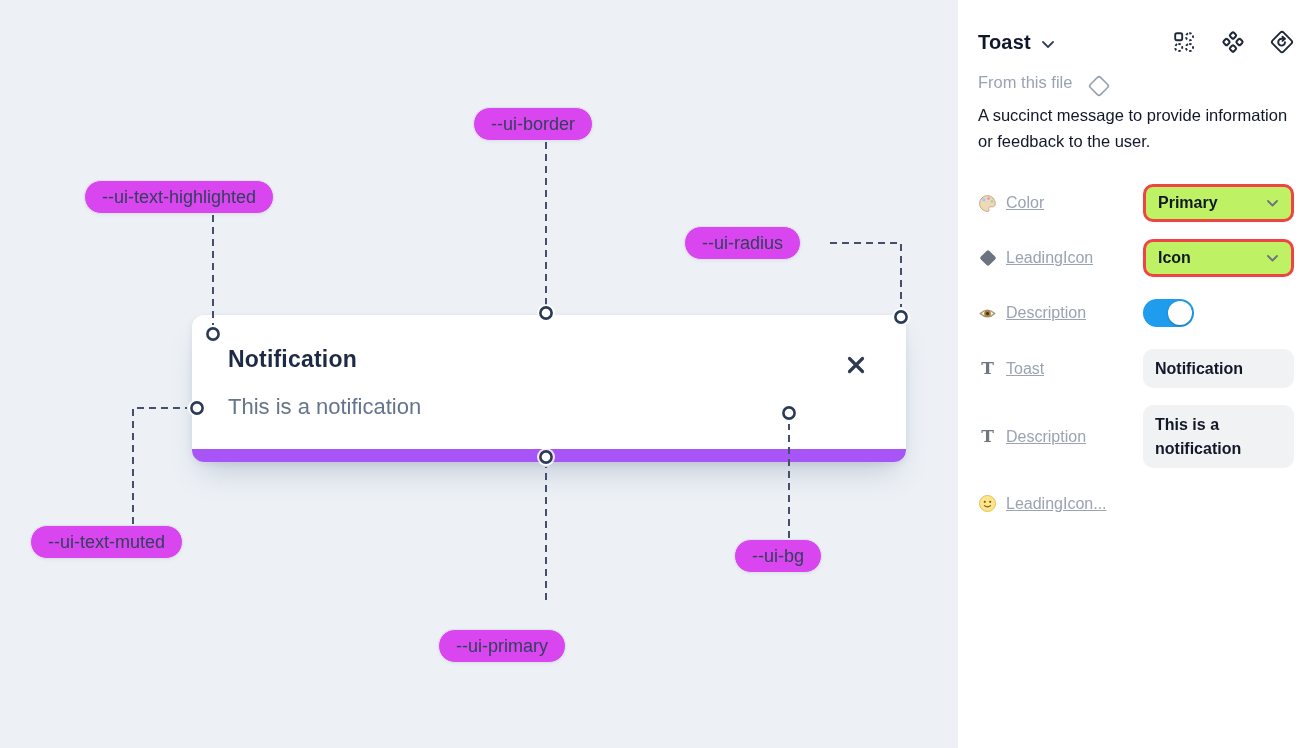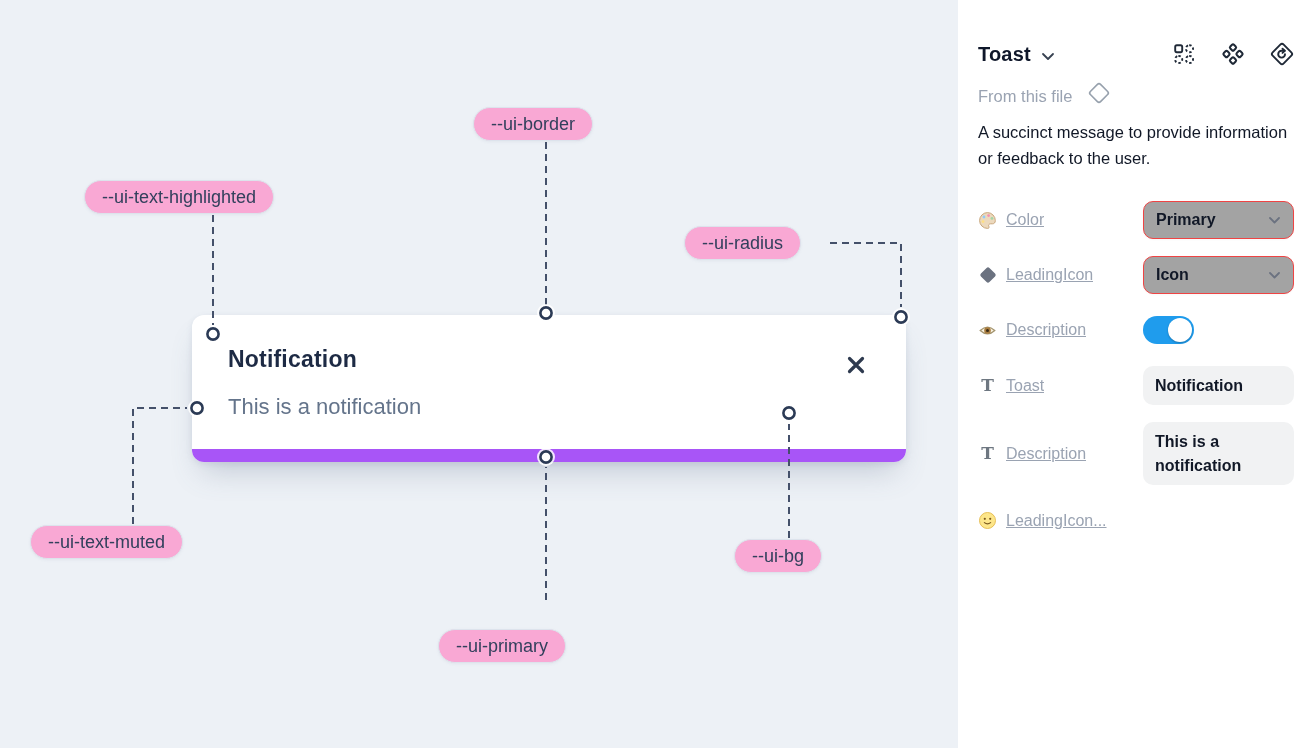--- a/index.html
+++ b/index.html
@@ -24,53 +24,53 @@
     font-size:22px; font-weight:400; color:#64748b;
   }
   .toast-close { position:absolute; right:40px; top:40px; width:20px; height:20px; }
   .toast-progress {
     position:absolute; left:0; right:0; bottom:0; height:13px;
     border-radius:0 0 12px 12px;
   }
 
   .var-pill {
     position:absolute; height:34px; display:flex; align-items:center;
-    background:#f9a8d4; border:1.5px solid #dde3ec; border-radius:18px;
+    background:#d946ef; border:1.5px solid #dde3ec; border-radius:18px;
     padding:0 17px; font-size:18px; color:#32405c; white-space:nowrap;
     box-shadow:0 1px 3px rgba(120,135,160,.10);
   }
 
   
-  .panel { width:354px; height:748px; background:#ffffff; padding:32px 18px 0 20px; }
+  .panel { width:354px; height:748px; background:#ffffff; padding:20px 18px 0 20px; }
 
   .panel-header { display:flex; align-items:center; height:44px; }
   .panel-title { font-size:20px; font-weight:700; color:#0f172a; letter-spacing:.2px; }
   .title-chevron { margin-left:10px; margin-top:4px; }
   .header-icons { margin-left:auto; display:flex; align-items:center; gap:25px; }
   .hicon { width:24px; height:24px; display:block; cursor:pointer; }
 
-  .source-row { display:flex; align-items:flex-end; margin-top:0; height:30px; }
+  .source-row { display:flex; align-items:flex-start; margin-top:9px; height:30px; }
   .source-label { font-size:16.5px; color:#9aa3b2; }
   .source-diamond { margin-left:14px; }
 
-  .panel-desc { margin-top:14px; font-size:16.5px; line-height:1.55; color:#111827; width:324px; }
+  .panel-desc { font-size:16.5px; line-height:1.55; color:#111827; width:324px; }
 
   .prop-rows { margin-top:30px; }
   .prop-row { display:flex; align-items:center; margin-bottom:17px; min-height:38px; }
   .prop-row.tall { align-items:center; }
   .prop-label-group { display:flex; align-items:center; gap:9px; flex:1 1 auto; min-width:0; }
   .prop-label { font-size:16px; color:#9aa3b2; white-space:nowrap; overflow:hidden;text-decoration:underline; }
   .prop-icon { width:19px; height:19px; display:flex; align-items:center; justify-content:center; flex:0 0 auto; }
   .diamond-solid { width:12px; height:12px; background:#6b7280; border-radius:2px; transform:rotate(45deg); }
   .t-glyph { font-family:"DejaVu Serif", serif; font-weight:700; font-size:17px; color:#6e7781; line-height:1; }
 
   .control { width:151px; flex:0 0 auto; }
   .dropdown {
     display:flex; align-items:center; width:151px; height:38px;
-    background:#a3a3a3; border:1px solid #ef4444; border-radius:10px;
+    background:#bef264; border:3px solid #ef4444; border-radius:10px;
     padding:0 12px; cursor:pointer; box-shadow:0 1px 2px rgba(0,0,0,.03);
   }
   .dropdown-value { font-size:16px; font-weight:600; color:#111827; white-space:nowrap; overflow:hidden; text-overflow:ellipsis; }
   .dropdown .chev { margin-left:auto; flex:0 0 auto; }
   .dropdown .dd-diamond { margin-right:8px; flex:0 0 auto; }
 
   .toggle {
     width:51px; height:28px; border-radius:14px; background:#1f9ced;
     position:relative; cursor:pointer;
   }

